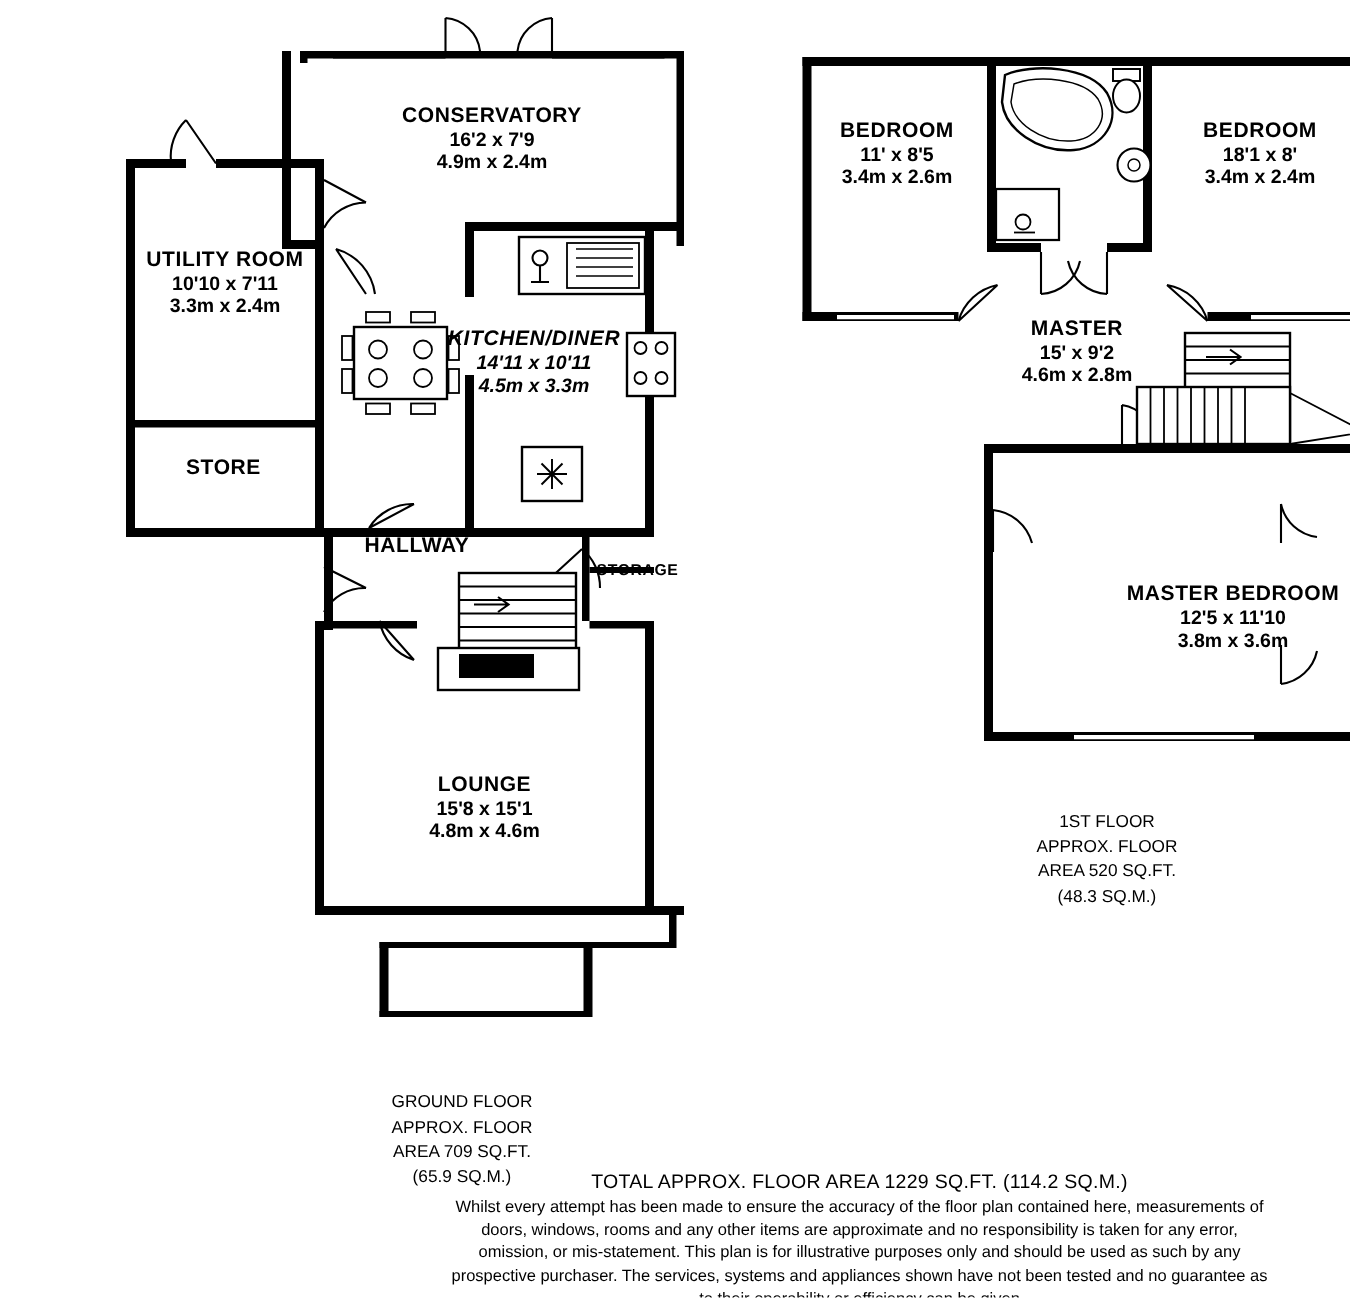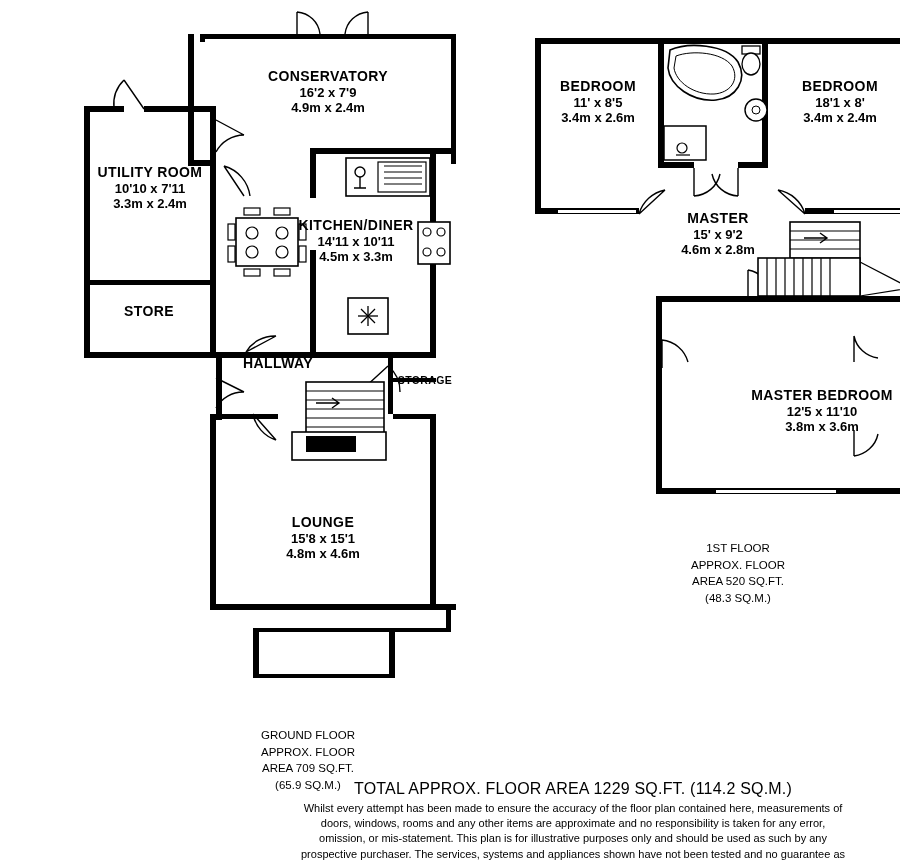--- a/index.html
+++ b/index.html
@@ -14,21 +14,21 @@
   .stage{position:absolute;left:0;top:0;width:900px;height:865px;margin-left:48px;}
   svg.plan{position:absolute;left:0;top:0;width:900px;height:865px;}
 
   .lbl{position:absolute;text-align:center;line-height:1.18;}
   .lbl .rm{font-weight:bold;font-size:14px;letter-spacing:.4px;white-space:nowrap;}
   .lbl .dim{font-weight:bold;font-size:13px;white-space:nowrap;}
   .lbl.small .rm{font-size:12px;font-weight:bold;}
 
   .blockinfo{position:absolute;text-align:center;font-size:11.5px;line-height:1.45;}
   .footer{position:absolute;text-align:center;}
-  .footer .tot{font-size:16px;font-weight:normal;letter-spacing:.2px;}
+  .footer .tot{font-size:13px;font-weight:normal;letter-spacing:.2px;}
   .footer .disc{font-size:11px;line-height:1.38;margin-top:3px;}
   .footer .made{font-size:9.6px;}
 </style>
 </head>
 <body>
 
 <div class="stage">
 
   <svg class="plan" viewBox="0 0 900 865">
     <g fill="#000" stroke="none">
@@ -231,21 +231,21 @@
   <div class="lbl" style="left:22px;top:164px;width:160px;">
     <div class="rm">UTILITY ROOM</div>
     <div class="dim">10'10 x 7'11</div>
     <div class="dim">3.3m x 2.4m</div>
   </div>
 
   <div class="lbl" style="left:28px;top:303px;width:146px;">
     <div class="rm">STORE</div>
   </div>
 
-  <div class="lbl" style="left:208px;top:217px;width:200px;">
+  <div class="lbl" style="left:208px;top:217px;width:200px;font-style:italic;">
     <div class="rm">KITCHEN/DINER</div>
     <div class="dim">14'11 x 10'11</div>
     <div class="dim">4.5m x 3.3m</div>
   </div>
 
   <div class="lbl" style="left:160px;top:355px;width:140px;">
     <div class="rm">HALLWAY</div>
   </div>
 
   <div class="lbl small" style="left:345px;top:374px;width:64px;">

